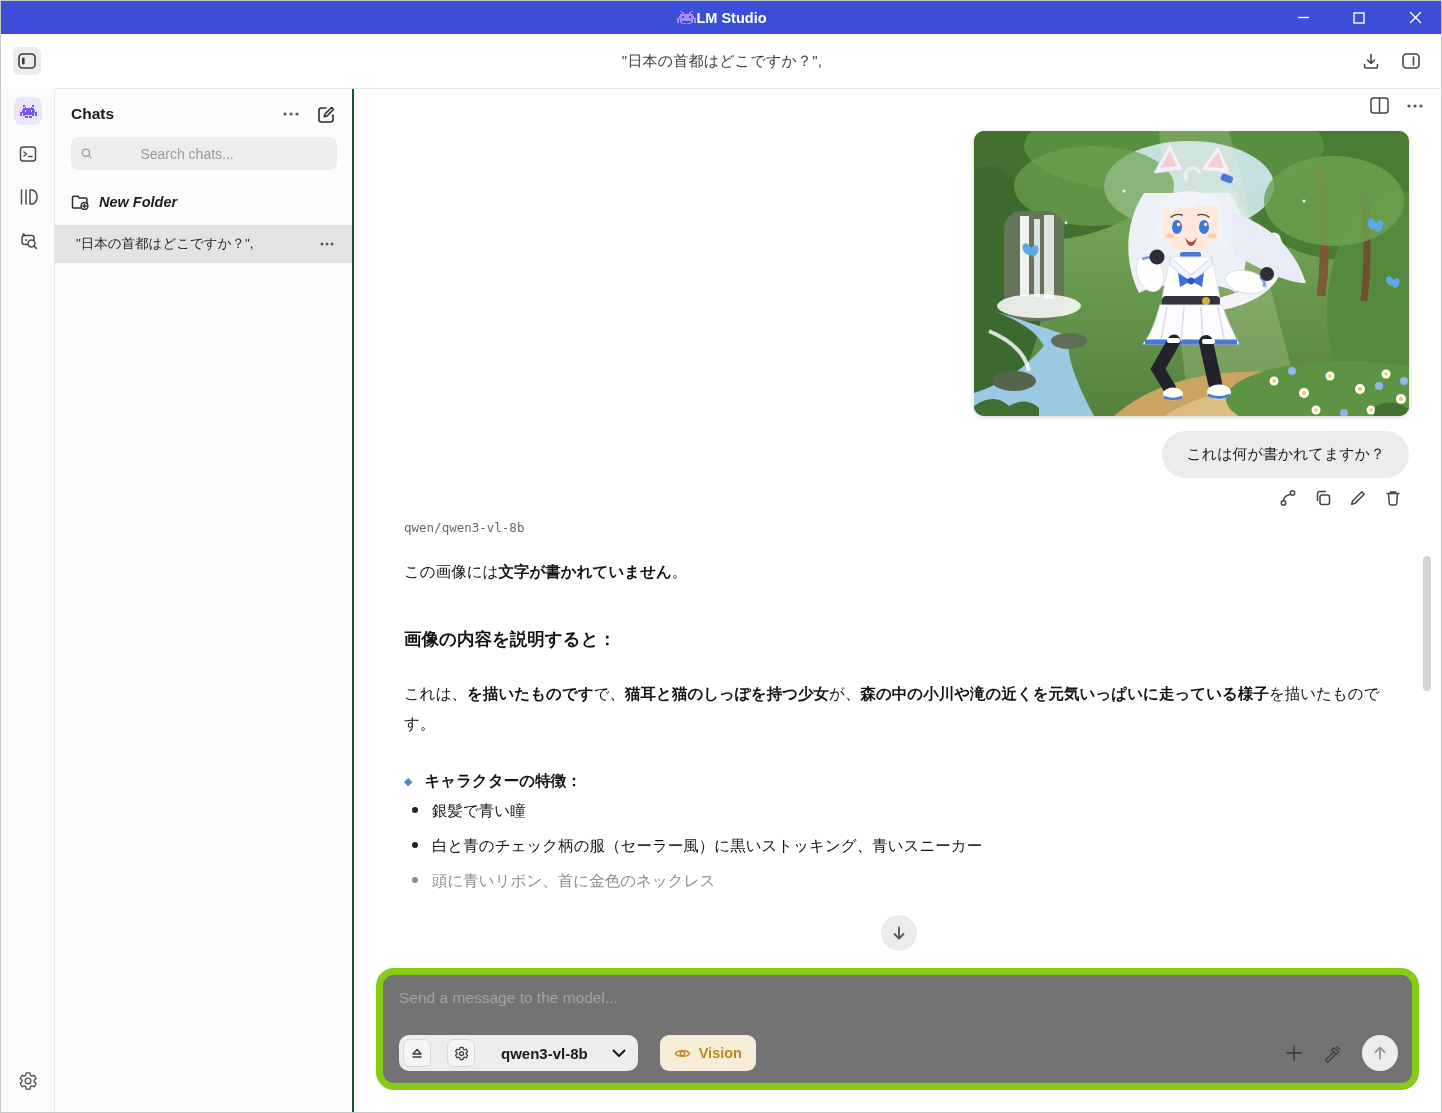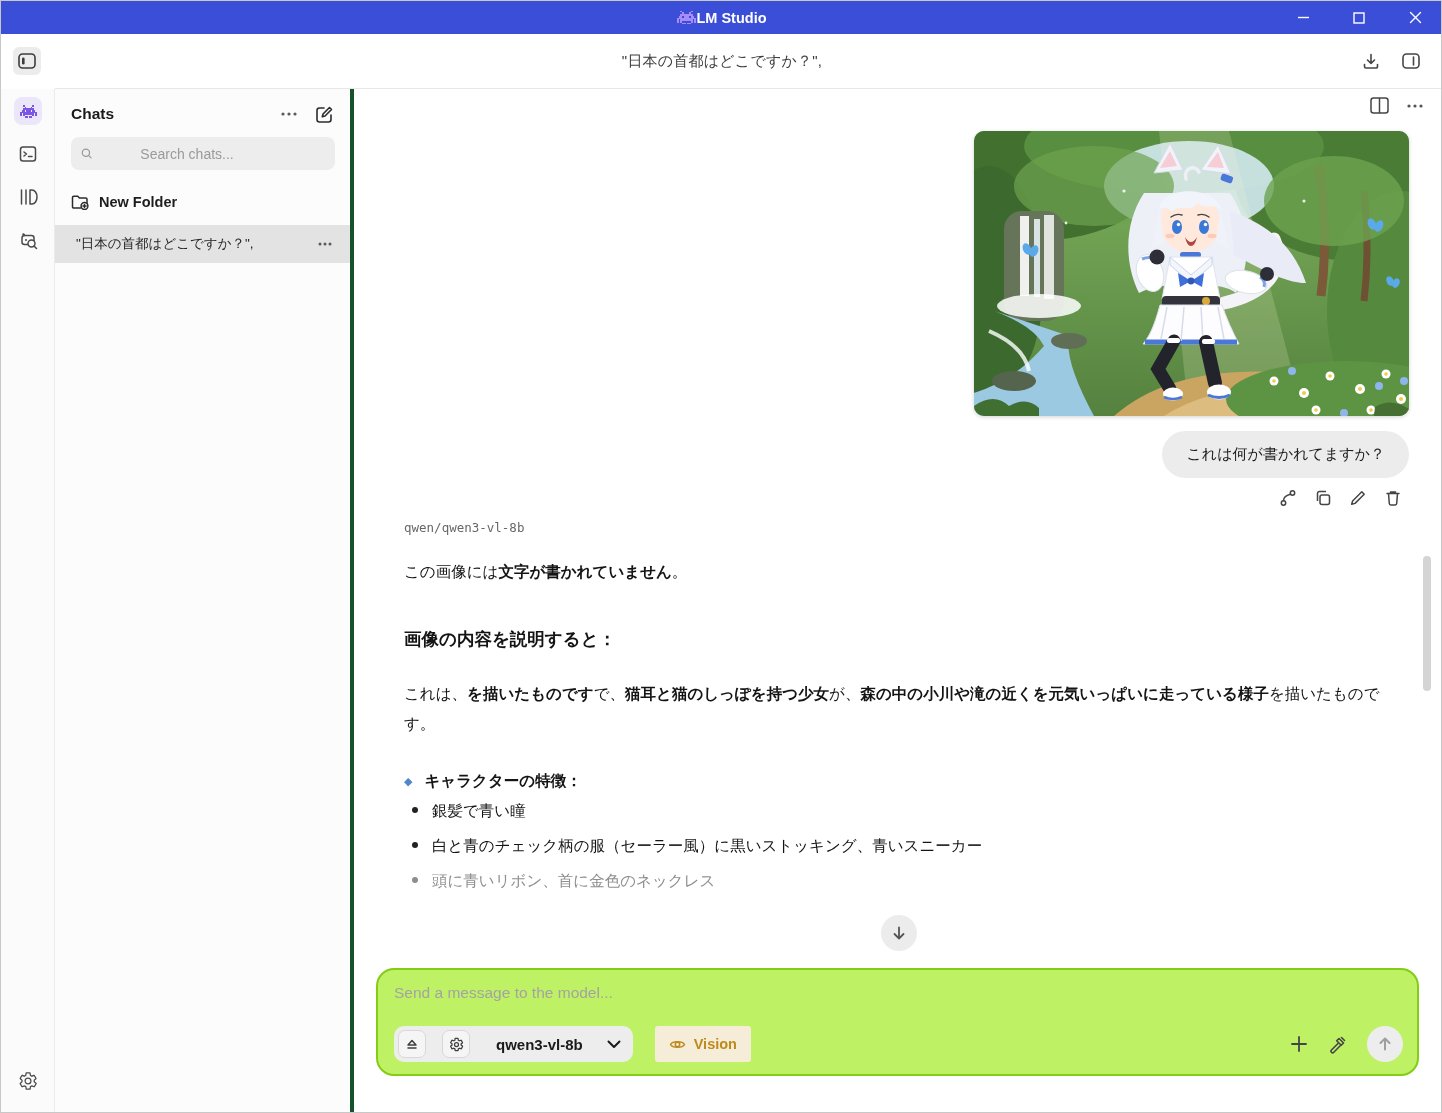--- a/index.html
+++ b/index.html
@@ -28,30 +28,30 @@
   }
   .icon-btn{ display:flex; align-items:center; justify-content:center; color:#454545; cursor:pointer; border-radius:6px; }
   .sidebar-toggle{ position:absolute; left:12px; top:46px; width:28px; height:28px; background:#ececec; color:#3c3c3c; }
   .hdr-download{ position:absolute; right:56px; top:46px; width:28px; height:28px; }
   .hdr-panel{ position:absolute; right:16px; top:46px; width:28px; height:28px; }
   
   .rail{ position:absolute; left:0; top:88px; width:54px; bottom:0; background:#fbfbfb; border-right:1px solid #ebebeb; }
   .rail-item{ position:absolute; left:13px; width:28px; height:28px; border-radius:8px; display:flex; align-items:center; justify-content:center; color:#4a4a4a; cursor:pointer;}
   .rail-item.active{ background:#ece6fb; color:#7c55e6; }
   
-  .sidebar{ position:absolute; left:54px; top:88px; width:299px; bottom:0; background:#fcfcfc; border-right:4px solid #14532d; }
+  .sidebar{ position:absolute; left:54px; top:88px; width:299px; bottom:0; background:#fcfcfc; border-right:2px solid #14532d; }
   .sb-head{ position:absolute; left:16px; right:12px; top:10px; height:30px; display:flex; align-items:center; }
   .sb-title{ font-size:15.5px; font-weight:700; color:#1a1a1a; flex:1; }
   .sb-search{
     position:absolute; left:16px; right:15px; top:48px; height:33px; background:#ededed; border-radius:8px;
     display:flex; align-items:center; gap:8px; padding:0 10px; color:#909090;
   }
   .sb-search input{ border:none; outline:none; background:transparent; font-size:14px; color:#b91c1c; width:100%; font-family:inherit;margin-left:40px; }
   .sb-search input::placeholder{ color:#9a9a9a; }
-  .sb-newfolder{ position:absolute; left:16px; top:100px; height:26px; display:flex; align-items:center; gap:10px; font-size:14.5px; font-weight:600; color:#1d1d1d; cursor:pointer; }
+  .sb-newfolder{ position:absolute; left:16px; top:100px; height:26px; display:flex; align-items:center; gap:10px; font-size:14.5px; font-weight:600; color:#1d1d1d; cursor:pointer;font-style:italic; }
   .sb-chat{ position:absolute; left:0; right:0; top:136px; height:38px; background:#e3e3e3; display:flex; align-items:center; padding:0 14px 0 21px; cursor:pointer; }
   .sb-chat-label{ flex:1; font-size:13.5px; color:#262626; white-space:nowrap; overflow:hidden; }
   .dots{ color:#5a5a5a; }
   
   .main-topicons{ position:absolute; top:96px; right:18px; display:flex; align-items:center; gap:18px; color:#555; }
   .attachment{
     position:absolute; right:32px; top:130px; width:435px; height:285px; border-radius:10px; overflow:hidden;
     box-shadow:0 1px 4px rgba(0,0,0,.18); cursor:pointer;
   }
   .bubble{
@@ -76,33 +76,33 @@
   .msg-ul li::before{ content:""; position:absolute; left:-20px; top:7px; width:6px; height:6px; border-radius:50%; background:#222; }
   .msg-ul li.faded{ color:#8e8e8e; }
   .msg-ul li.faded::before{ background:#8e8e8e; }
   .scroll-down{
     position:absolute; left:880px; top:914px; width:36px; height:36px; border-radius:50%;
     background:#ececec; color:#555; display:flex; align-items:center; justify-content:center; cursor:pointer; z-index:5;
   }
   .fade{ position:absolute; left:354px; right:0; top:905px; height:62px; background:linear-gradient(to bottom, rgba(255,255,255,0), #ffffff 85%); z-index:3; }
   
   .composer{
-    position:absolute; left:375px; right:22px; top:967px; height:108px; background:#bef264;
-    border:2px solid #84cc16; border-radius:18px; z-index:6;
+    position:absolute; left:375px; right:22px; top:967px; height:122px; background:#737373;
+    border:7px solid #84cc16; border-radius:18px; z-index:6;
   }
   .composer textarea{
     position:absolute; left:16px; top:14px; right:16px; height:44px; border:none; outline:none; resize:none;
     background:transparent; font-size:15.5px; color:#222; font-family:inherit;
   }
   .composer textarea::placeholder{ color:#a3a3a3; }
   .composer-row{ position:absolute; left:16px; right:14px; bottom:12px; height:36px; display:flex; align-items:center; }
   .model-chip{ display:flex; align-items:center; background:#ededed; border-radius:10px; height:36px; padding:0 12px 0 4px; gap:16px; cursor:pointer;}
   .chip-iconbox{ width:28px; height:28px; background:#f5f5f5; border:1px solid #d8d8d8; border-radius:7px; display:flex; align-items:center; justify-content:center; color:#3e3e3e; }
   .model-chip-label{ font-size:15px; font-weight:600; color:#1a1a1a; margin:0 8px 0 10px; }
-  .vision-badge{ margin-left:22px; height:36px; display:flex; align-items:center; gap:8px; background:#f6edd8; border-radius:3px; padding:0 14px; color:#bd8a1d; font-size:14.5px; font-weight:700; }
+  .vision-badge{ margin-left:22px; height:36px; display:flex; align-items:center; gap:8px; background:#f6edd8; border-radius:9px; padding:0 14px; color:#bd8a1d; font-size:14.5px; font-weight:700; }
   .composer-right{ margin-left:auto; display:flex; align-items:center; gap:20px; color:#2f2f2f; }
   .send-btn{ width:36px; height:36px; border-radius:50%; background:#ededed; color:#9e9e9e; display:flex; align-items:center; justify-content:center; cursor:pointer;}
   
   .scroll-thumb{ position:absolute; right:10px; top:555px; width:8px; height:135px; border-radius:4px; background:#d4d4d4; cursor:pointer; }
   svg{ display:block; }
 </style>
 </head>
 <body>
 
 <div class="window">

